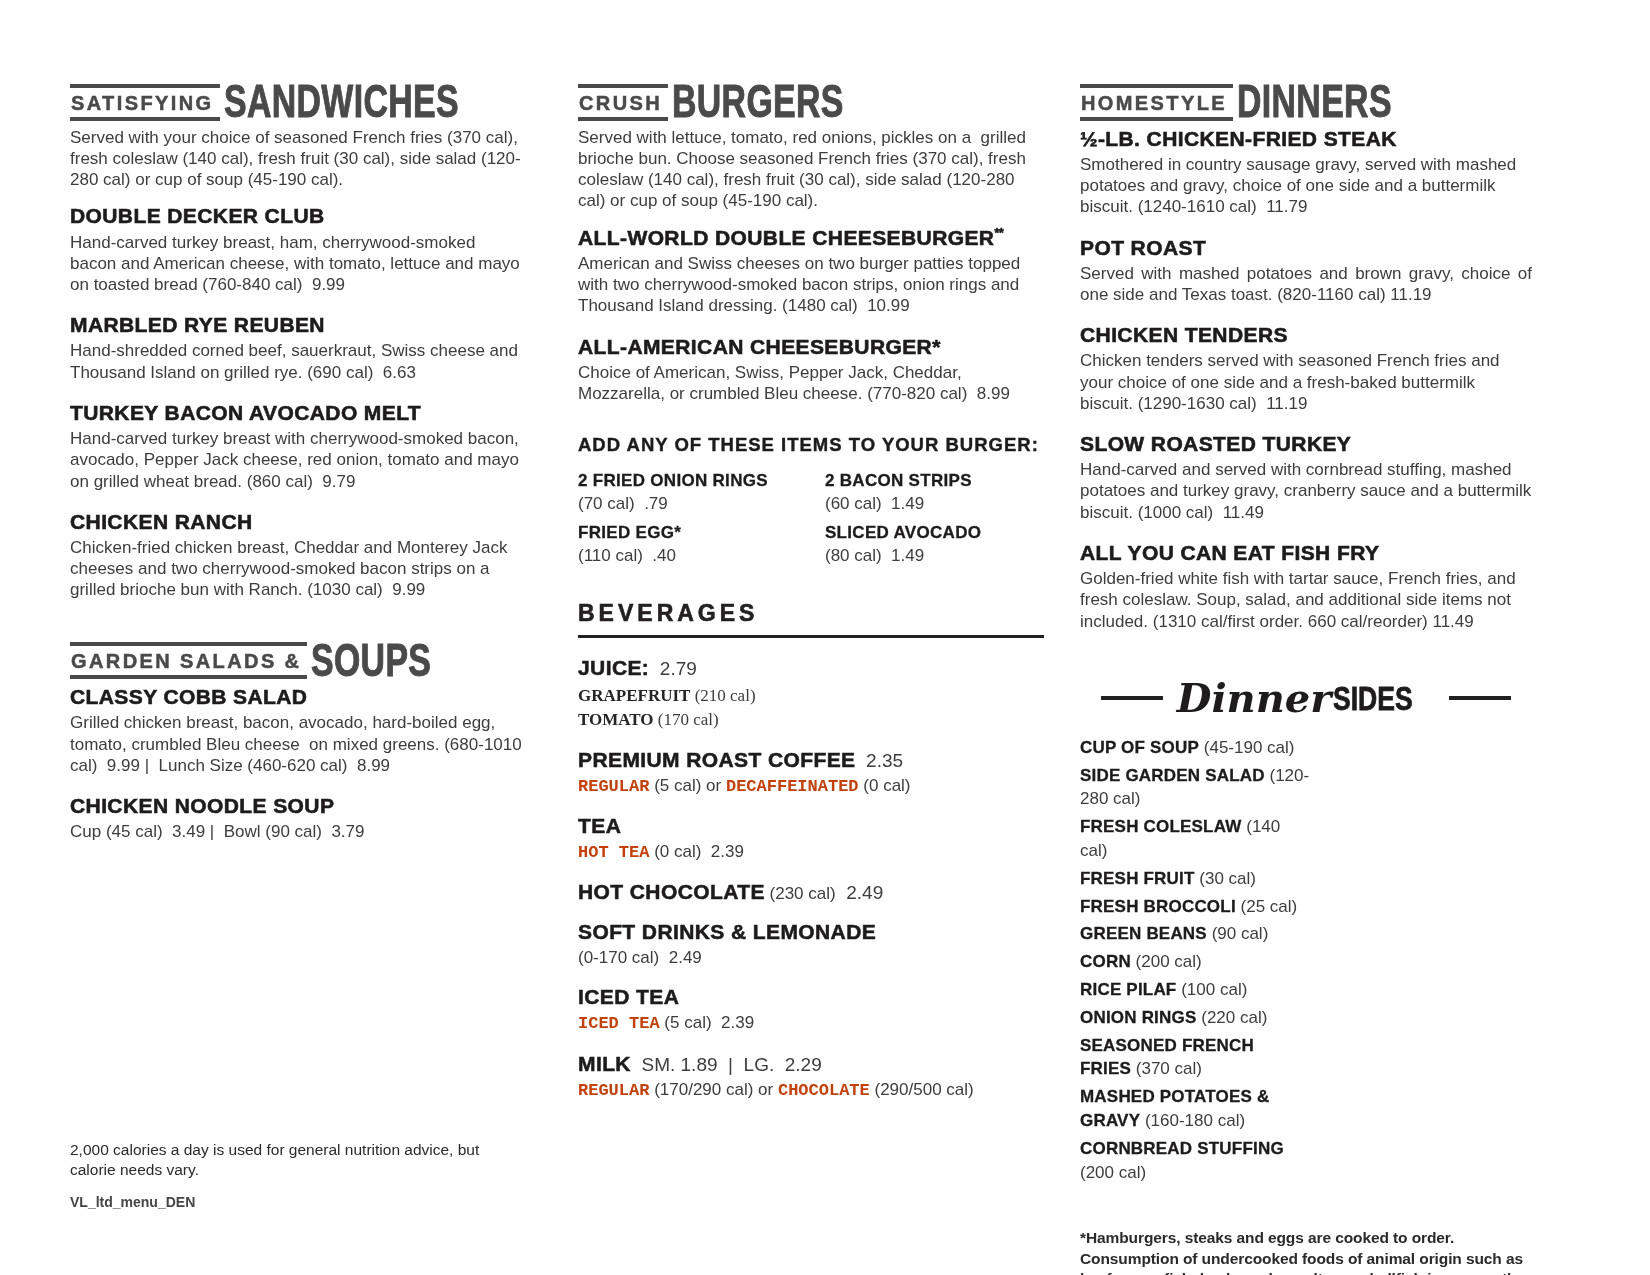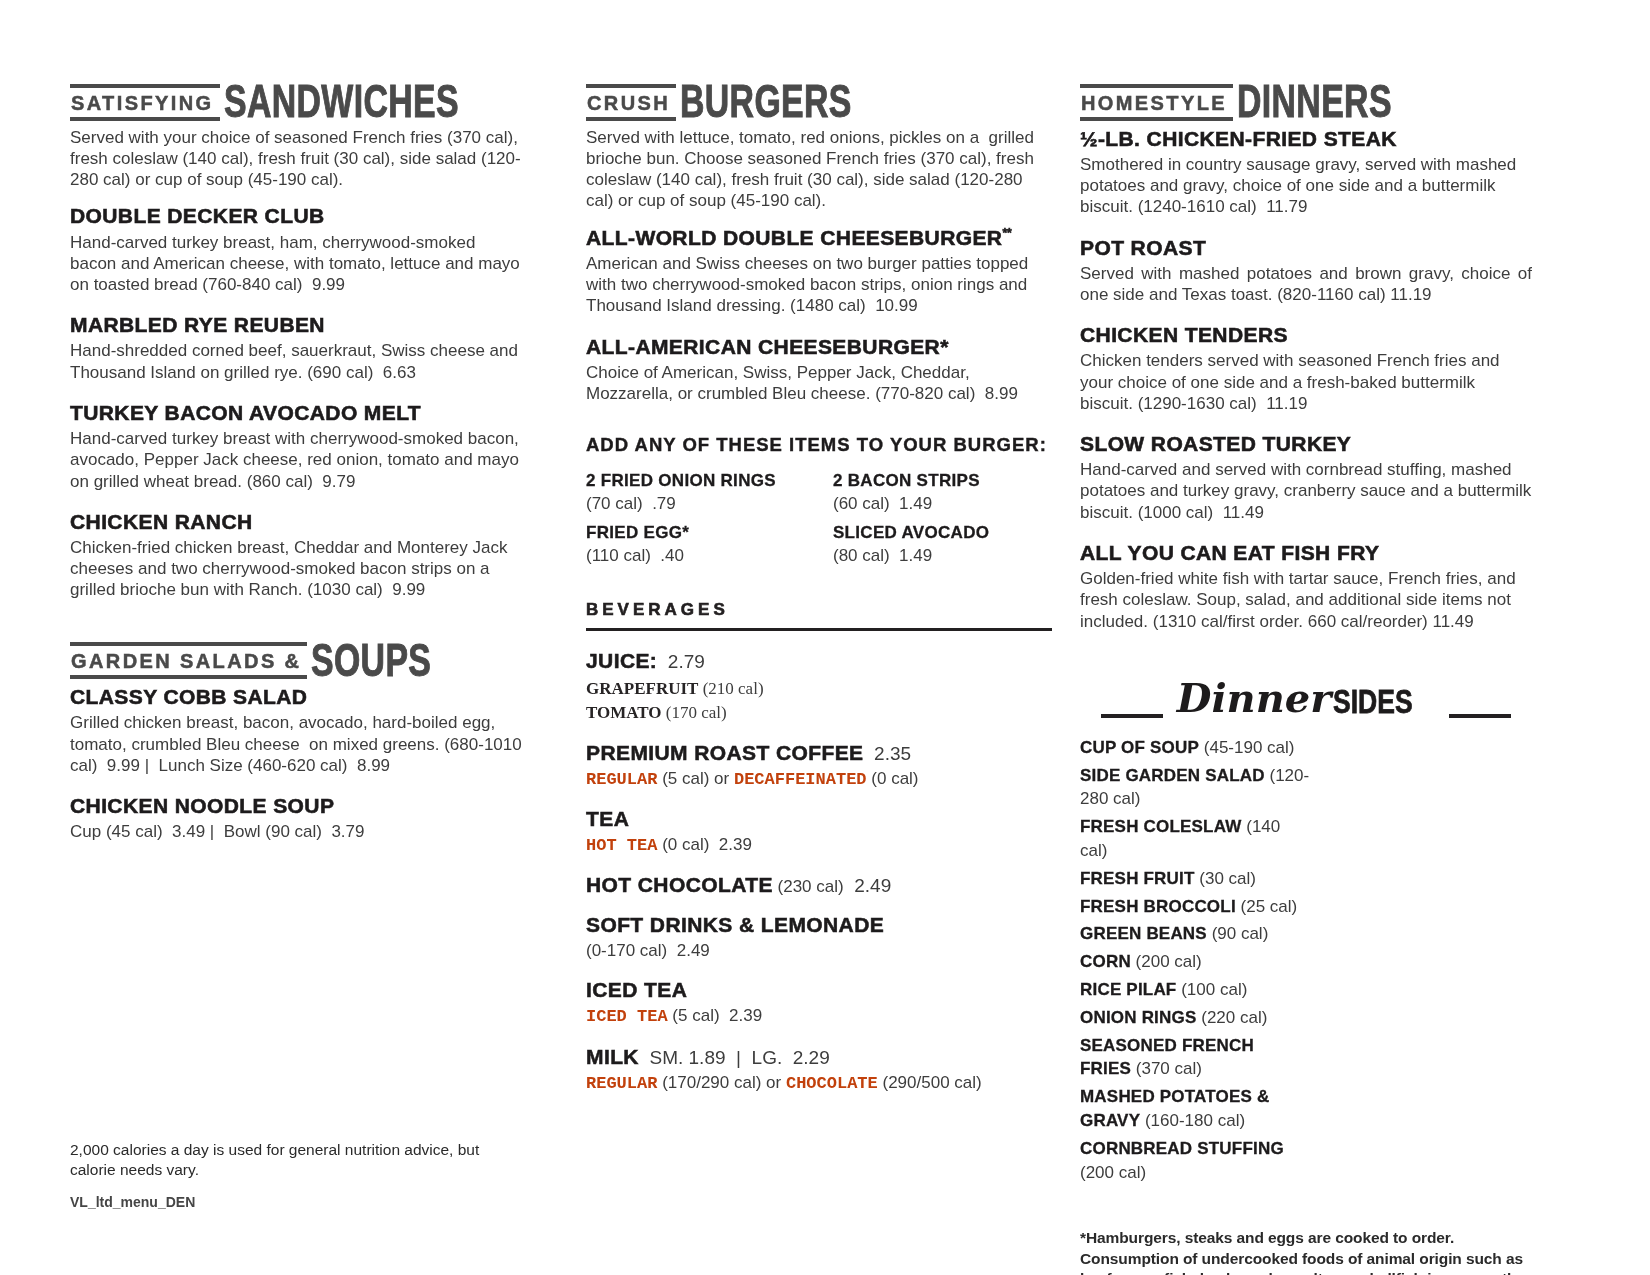--- a/index.html
+++ b/index.html
@@ -3,21 +3,21 @@
 <meta charset="utf-8">
 <style>
   html,body{margin:0;padding:0;}
   body{
     width:1650px;height:1275px;position:relative;background:#ffffff;
     font-family:"Liberation Sans", sans-serif;color:#3d3d3d;overflow:hidden;
     -webkit-font-smoothing:antialiased;
   }
   .col{position:absolute;top:76px;}
   .col1{left:70px;width:452px;}
-  .col2{left:578px;width:466px;margin-left:8px;}
+  .col2{left:578px;width:466px;}
   .col3{left:1080px;width:452px;}
 
   
   .sec-header{display:flex;align-items:flex-end;margin-bottom:6px;white-space:nowrap;}
   .kicker{
     display:inline-block;color:#4a4a4a;font-weight:bold;font-size:20px;
     letter-spacing:2.4px;border-top:4px solid #4a4a4a;border-bottom:4px solid #4a4a4a;
     padding:4px 6px 3px 1px;-webkit-text-stroke:.5px #4a4a4a;line-height:1.1;
   }
   .big-title{
@@ -46,39 +46,39 @@
   }
   .addons-grid{display:flex;}
   .addons-col{width:53%;}
   .addons-col:last-child{width:47%;}
   .addon-item{margin-bottom:6px;}
   .addon-name{font-size:17px;font-weight:bold;color:#1d1b1c;letter-spacing:.3px;line-height:1.35;-webkit-text-stroke:.3px #1d1b1c;}
   .addon-line{font-size:17px;color:#3d3d3d;line-height:1.35;white-space:pre-wrap;}
 
   
   .bev-heading{
-    font-size:17px;font-weight:bold;color:#232021;letter-spacing:4px;
+    font-size:23px;font-weight:bold;color:#232021;letter-spacing:4px;
     -webkit-text-stroke:.6px #232021;border-bottom:3px solid #232021;
     padding-bottom:8px;margin:26px 0 18px 0;
   }
   .bev-block{margin-bottom:16px;}
   .bev-top{white-space:pre-wrap;}
   .bev-name{font-size:21px;font-weight:bold;color:#1d1b1c;letter-spacing:.4px;-webkit-text-stroke:.55px #1d1b1c;}
   .bev-cal{font-size:17px;color:#3d3d3d;}
   .bev-price{font-size:19px;color:#3d3d3d;}
   .bev-sub{font-size:17px;line-height:1.3;color:#3d3d3d;margin-top:3px;white-space:pre-wrap;}
   .bev-sub .b{font-weight:bold;color:#c2410c;font-family:Liberation Mono, monospace;}
   .flavors{display:flex;margin-top:4px;}
   .flavors-col{width:55%;}
   .flavors-col:last-child{width:45%;font-family:Liberation Serif, serif;}
   .flavor{font-size:17px;line-height:1.42;white-space:pre-wrap;}
   .flavor .fname{font-weight:bold;color:#272425;}
 
   
-  .sides-header{display:flex;align-items:flex-end;justify-content:center;margin:46px 0 18px 0;}
+  .sides-header{display:flex;align-items:center;justify-content:center;margin:46px 0 18px 0;}
   .dash{width:62px;height:4px;background:#232021;margin:0 14px;}
   .script-word{font-family:"DejaVu Serif", serif;font-style:italic;font-weight:bold;font-size:40px;color:#1d1b1c;line-height:1;}
   .sides-word{display:inline-block;font-size:34px;font-weight:bold;color:#1d1b1c;line-height:1;
     transform:scaleX(.78);transform-origin:left center;-webkit-text-stroke:.8px #1d1b1c;margin-left:2px;}
   .sides-grid{display:flex;flex-direction:column;}
   .sides-col{width:232px;}
   .sides-col:last-child{width:220px;}
   .side-item{font-size:17px;line-height:1.4;margin-bottom:4px;white-space:pre-wrap;}
   .side-item .sname{font-weight:bold;color:#1d1b1c;letter-spacing:.2px;-webkit-text-stroke:.3px #1d1b1c;}
   .side-item .scal{color:#3d3d3d;}

